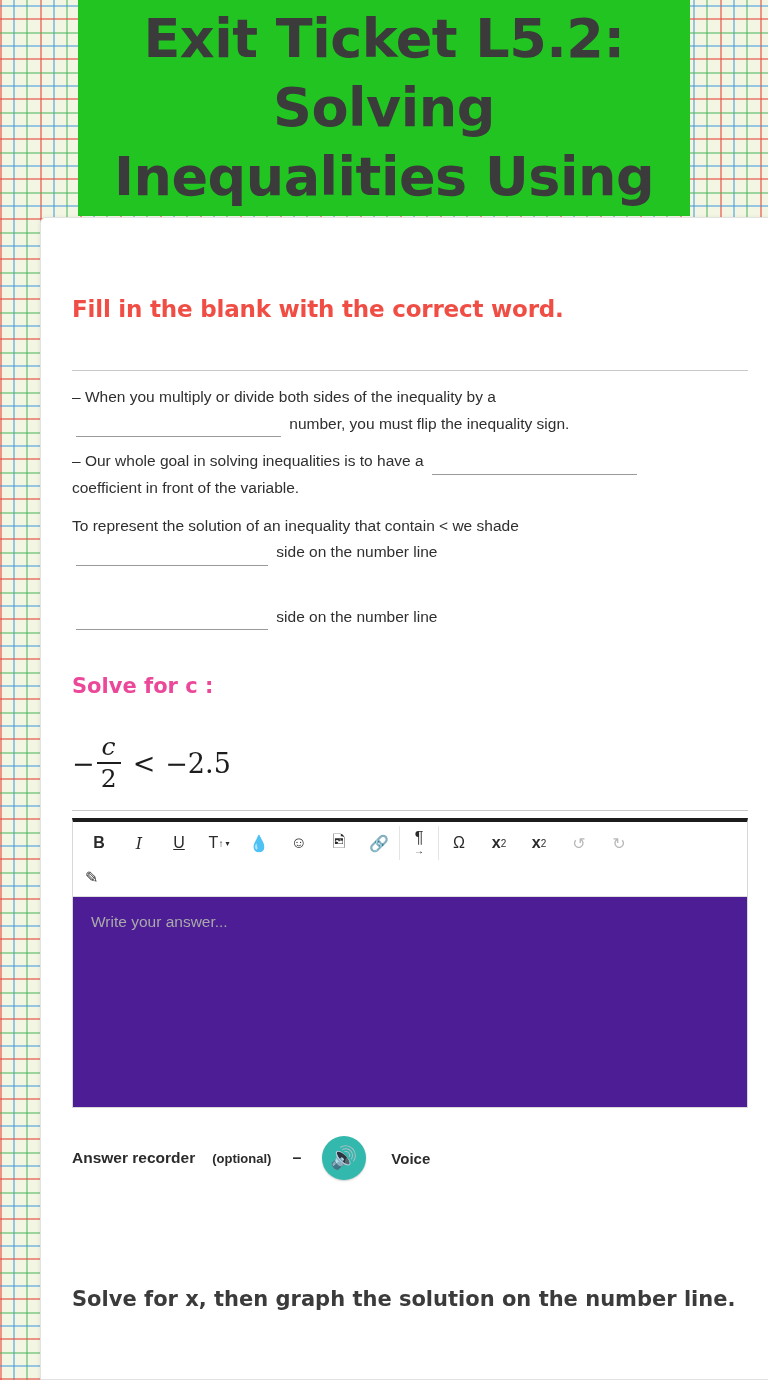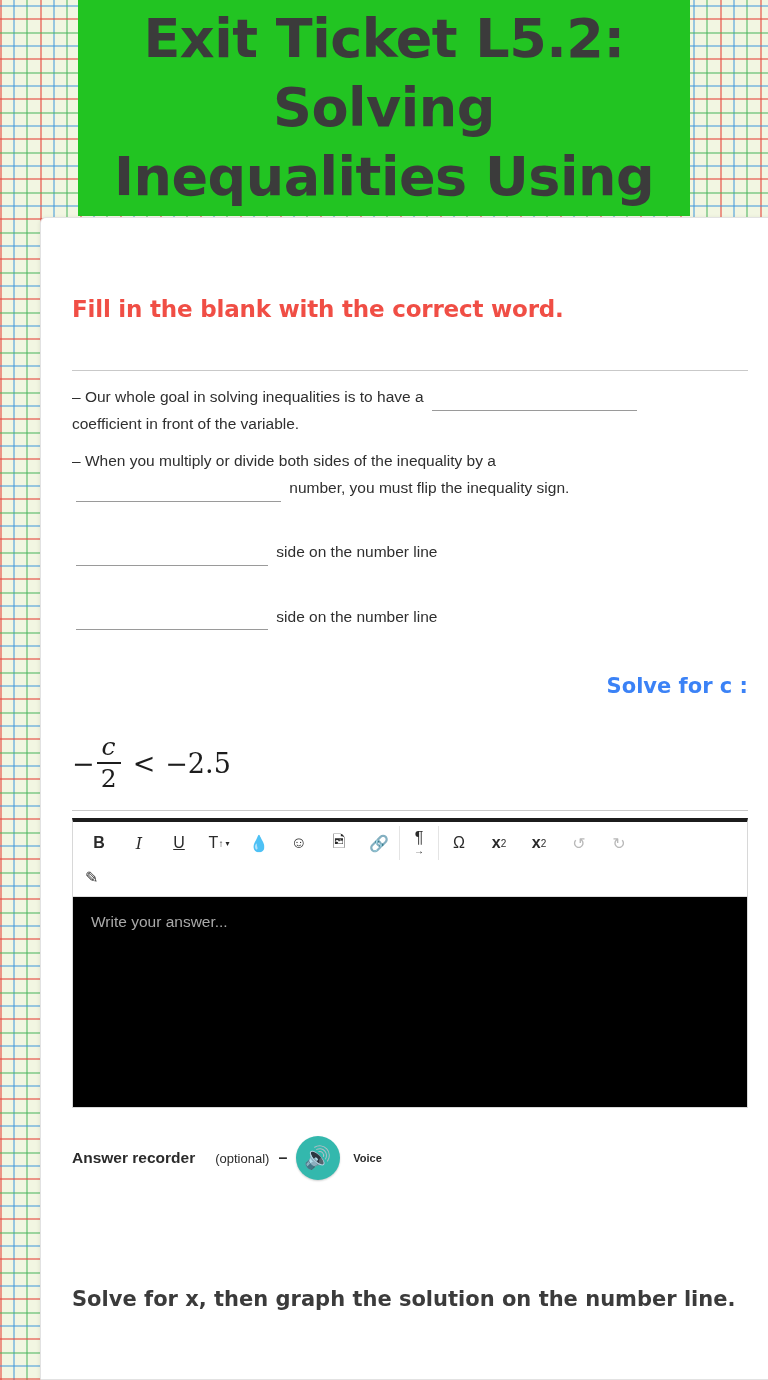--- a/index.html
+++ b/index.html
@@ -102,23 +102,22 @@
     height: 1.1em;
     vertical-align: bottom;
     margin: 0 4px;
   }
   .blank-sm { width: 192px; }
 
   .solve-head {
     margin-top: 44px;
     font-size: 21px;
     font-weight: 700;
-    color: #3b82f6;
+    color: #ec4899;
     font-family: "DejaVu Sans", sans-serif;
-    text-align: right;
   }
 
   
   .math {
     margin-top: 34px;
     display: flex;
     align-items: center;
     font-family: "DejaVu Serif", serif;
     font-size: 27px;
     color: #1d1d1d;
@@ -168,43 +167,43 @@
   .tb.dim { color: #b9b9b9; }
   .tb b { font-weight: 700; }
   .tb i { font-family: "DejaVu Serif", serif; }
   .tb u { text-decoration: underline; }
   .tb .sub { font-size: 10px; vertical-align: sub; }
   .tb .sup { font-size: 10px; vertical-align: super; }
   .caret { font-size: 8px; margin-left: 2px; }
 
   .answer-area {
     height: 210px;
-    background: #000000;
+    background: #4c1d95;
     padding: 16px 18px;
     font-size: 15.5px;
     color: #a9a9a9;
   }
 
   .recorder {
     margin-top: 28px;
     display: flex;
     align-items: center;
-    gap: 0;
+    gap: 12px;
   }
   .rec-label { font-size: 15.5px; font-weight: 700; color: #2b2b2b; }
-  .rec-opt { font-size: 13px; font-weight: 400; color: #2b2b2b; margin-left: 20px; }
+  .rec-opt { font-size: 13px; font-weight: 700; color: #2b2b2b; margin-left: 5px; }
   .rec-dash { margin: 0 9px; font-weight: 700; color: #2b2b2b; }
   .rec-btn {
     width: 44px; height: 44px; border-radius: 50%;
     background: #33b8ad;
     display: inline-flex; align-items: center; justify-content: center;
     color: #fff; font-size: 22px; line-height: 1;
     box-shadow: 0 1px 2px rgba(0,0,0,0.2);
   }
-  .rec-voice { font-size: 11px; font-weight: 700; color: #2b2b2b; margin-left: 13px; }
+  .rec-voice { font-size: 15px; font-weight: 700; color: #2b2b2b; margin-left: 13px; }
 
   .solve-head2 {
     margin-top: 103px;
     font-size: 21px;
     font-weight: 700;
     color: #3b3b3b;
     line-height: 1.6;
     font-family: "DejaVu Sans", sans-serif;
   }
 </style>
@@ -219,33 +218,33 @@
   </div>
 
   <div class="card">
 
     <div class="q-heading">Fill in the blank with the correct word.</div>
 
     <div class="divider"></div>
 
     <div class="fill-block">
       <div class="fill-line">
+        <span>– When you multiply or divide both sides of the inequality by a</span><br>
+        <span class="blank"></span>
+        <span>number, you must flip the inequality sign.</span>
+      </div>
+
+      <div class="fill-line">
         <span>– Our whole goal in solving inequalities is to have a</span>
         <span class="blank"></span><br>
         <span>coefficient in front of the variable.</span>
       </div>
 
       <div class="fill-line">
-        <span>– When you multiply or divide both sides of the inequality by a</span><br>
-        <span class="blank"></span>
-        <span>number, you must flip the inequality sign.</span>
-      </div>
-
-      <div class="fill-line">
-        <br>
+        <span>To represent the solution of an inequality that contain &lt; we shade</span><br>
         <span class="blank blank-sm"></span>
         <span>side on the number line</span>
       </div>
 
       <div class="fill-line">
         <br>
         <span class="blank blank-sm"></span>
         <span>side on the number line</span>
       </div>
     </div>

